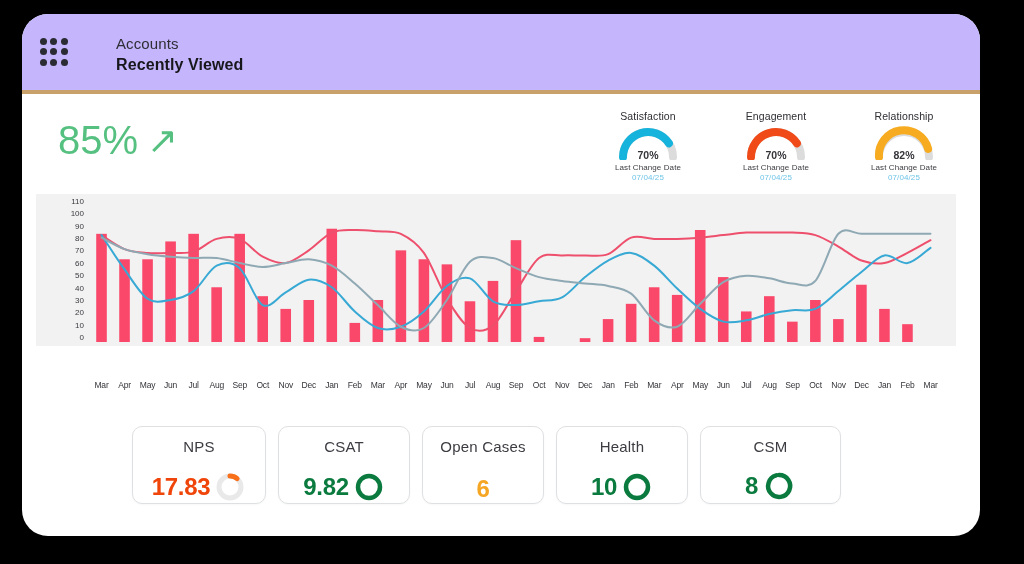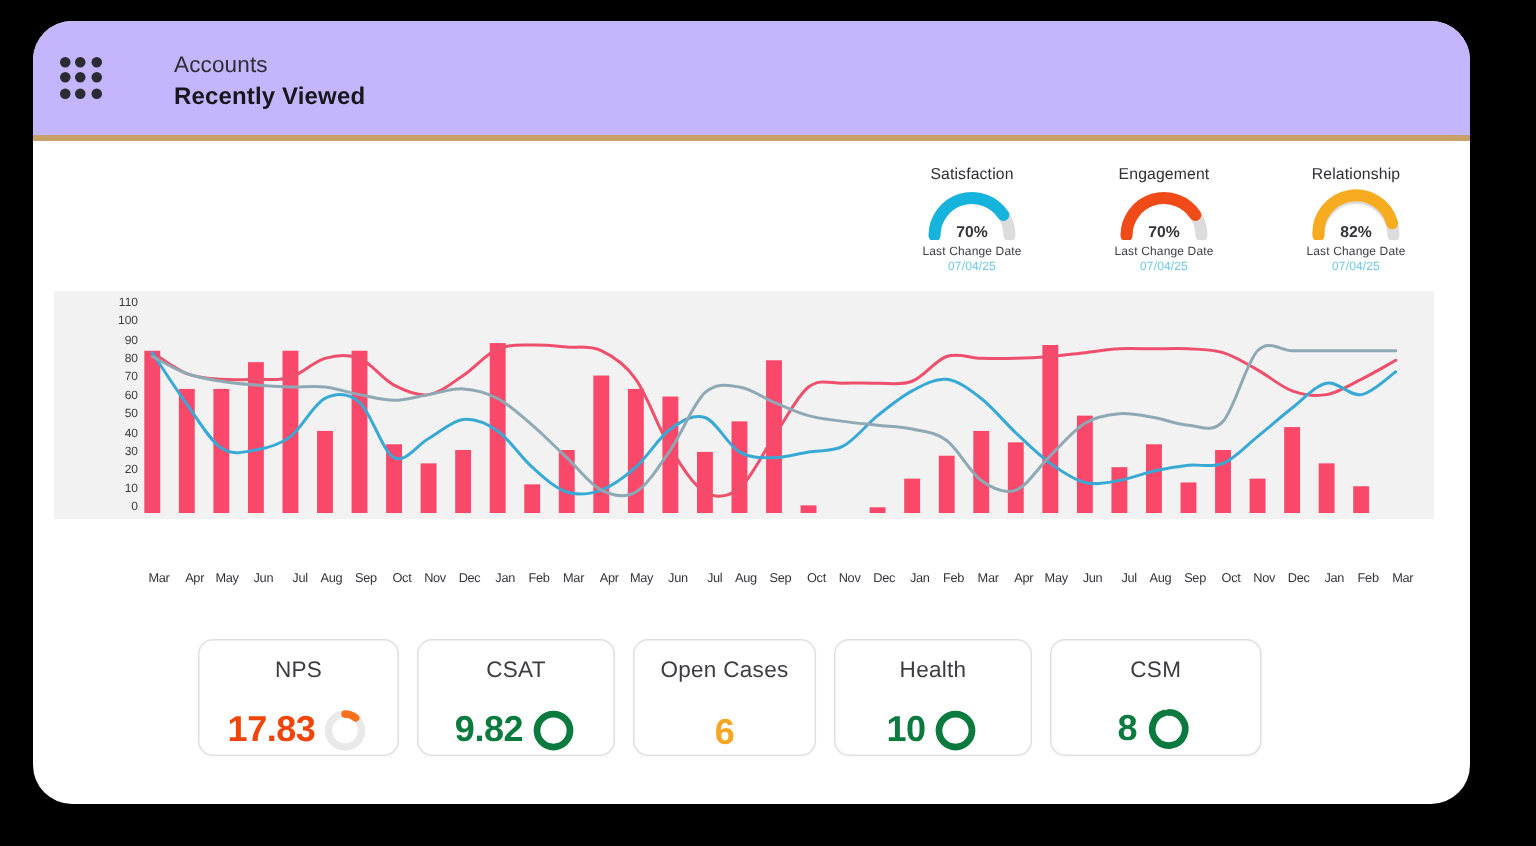--- a/index.html
+++ b/index.html
@@ -100,38 +100,38 @@
   .chart-panel {
     position: absolute; left: 14px; top: 180px;
     width: 920px; height: 152px;
     background: #f2f2f2;
   }
   .chart-wrap {
     position: absolute; left: 14px; top: 180px;
     width: 920px; height: 180px;
   }
   .y-axis {
-    position: absolute; left: 28px; top: 4px;
+    position: absolute; left: 20px; top: 4px;
     width: 28px; height: 144px;
     display: flex; flex-direction: column; justify-content: space-between;
     align-items: flex-end;
   }
   .y-axis span { font-size: 8px; color: #3a3a40; line-height: 8px; }
   .plot {
     position: absolute; left: 54px; top: 8px;
     width: 852px; height: 140px;
   }
   .plot svg { display: block; }
   .x-axis {
     position: absolute; left: 54px; top: 186px;
     width: 852px;
     display: flex;
   }
   .x-axis span {
-    flex: 1 1 0; text-align: right;
+    flex: 1 1 0; text-align: center;
     font-size: 8.5px; color: #34343a; letter-spacing: -.2px;
   }
 
   
   .kpis {
     position: absolute; left: 110px; top: 412px;
     display: flex; gap: 12px;
   }
   .kpi {
     height: 78px;
@@ -175,20 +175,24 @@
         <i></i>
         <i></i>
     </div>
     <div class="title-block">
       <div class="title-sub">Accounts</div>
       <div class="title-main">Recently Viewed</div>
     </div>
   </div>
   <div class="gold-rule"></div>
 
+  <div class="hero-pct">
+    <span>85%</span>
+    <span class="hero-arrow">↗</span>
+  </div>
 
   <div class="gauges">
     <div class="gauge">
       <div class="gauge-title">Satisfaction</div>
       <div class="gauge-arc">
         <svg width="62" height="34" viewBox="0 0 62 34">
           <path d="M6 31 A25 25 0 0 1 56 31" fill="none" stroke="#dcdcdc" stroke-width="8" stroke-linecap="round"></path>
           <path d="M6 31 A25 25 0 0 1 51.9 17.3" fill="none" stroke="#16b4dc" stroke-width="8" stroke-linecap="round"></path>
         </svg>
         <div class="gauge-val">70%</div>

